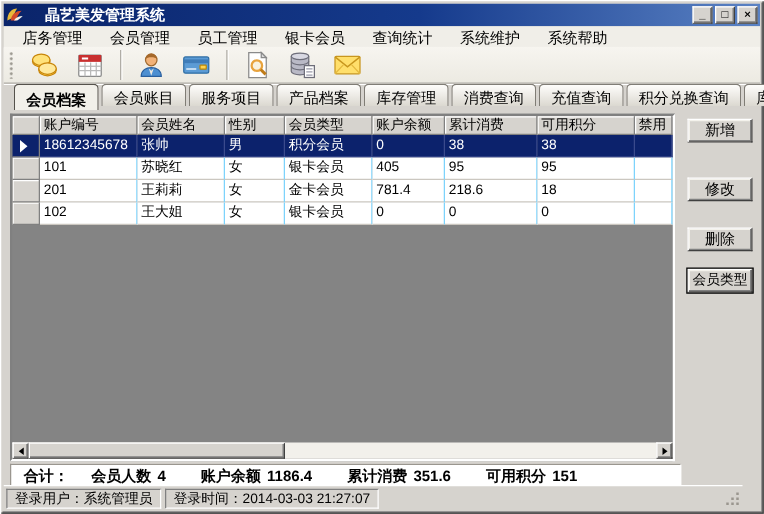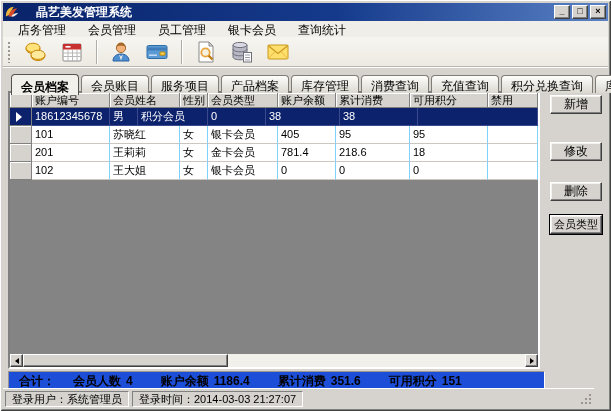--- a/index.html
+++ b/index.html
@@ -23,41 +23,41 @@
 
   
   .toolbar { height:30px; background:linear-gradient(#f7f5f0,#eceae2);
     border-bottom:1px solid #b8b5ae; box-shadow:0 1px 0 #fff; display:flex; align-items:center; padding-left:4px; gap:6px; }
   .gripper { width:4px; height:22px; margin-right:4px;
     background-image:radial-gradient(#9a978f 1px, transparent 1.2px); background-size:4px 4px; }
   .tbtn { width:30px; height:26px; display:flex; align-items:center; justify-content:center; cursor:default; }
   .tsep { width:1px; height:24px; background:#b0ada6; box-shadow:1px 0 0 #fff; margin:0 3px; }
 
   
-  .tabstrip { height:22px; display:flex; align-items:center; padding:12px 8px 0 8px; position:relative; }
+  .tabstrip { height:22px; display:flex; align-items:flex-start; padding:0 8px 0 8px; position:relative; }
   .tab { height:18px; padding:2px 9px 0 9px; margin-right:2px; white-space:nowrap; font-size:12px;
     background:linear-gradient(#fefdfb,#dbd8d0); border:1px solid #807d76; border-bottom:none;
     border-radius:4px 4px 0 0; cursor:default; }
   .tab.active { height:21px; padding-top:4px; background:#f2f0ea; font-weight:bold; border-color:#55524c; position:relative; z-index:2; }
 
   
   .main { height:280px; display:flex; padding:2px 2px 0 5px; }
   .grid-panel { width:532px; border:2px solid; border-color:#808080 #fff #fff #808080;
     background:#848484; display:flex; flex-direction:column; }
   .grow { display:flex; }
   .hcell { background:#d6d3ce; border-right:1px solid #808080; border-bottom:1px solid #808080;
     box-shadow:inset 1px 1px 0 #fff; padding:0 3px; font-size:11px; height:15px; line-height:14px;
     white-space:nowrap; overflow:hidden; cursor:default; }
   .drow .cell { background:#fff; border-right:1px solid #7dd3fc; border-bottom:1px solid #cbc7c0;
     padding:0 3px; font-size:11px; height:18px; line-height:17px; white-space:nowrap; overflow:hidden; cursor:default; }
   .drow .rowhdr { background:#d6d3ce; border-right:1px solid #808080; border-bottom:1px solid #808080;
     box-shadow:inset 1px 1px 0 #fff; position:relative; }
   .drow.selected .cell { background:#0c226c; color:#fff; border-color:#3a4a8c; }
   .drow.selected .rowhdr { background:#0c226c; box-shadow:none; border-color:#808080; }
-  .c0{width:22px;flex:none} .c1{width:78px;flex:none} .c2{width:70px;flex:none} .c3{width:28px;flex:none}
+  .c0{width:22px;flex:none} .c1{width:78px;flex:none} .c2{width:70px;flex:none} .c3{width:48px;flex:none}
   .c4{width:70px;flex:none} .c5{width:58px;flex:none} .c6{width:74px;flex:none} .c7{width:78px;flex:none}
   .c8{flex:1; min-width:0;}
   .arrow-right { position:absolute; left:6px; top:4px; width:0; height:0;
     border-left:6px solid #fff; border-top:5px solid transparent; border-bottom:5px solid transparent; }
   .filler { flex:1; background:#848484; }
   .hscroll { height:13px; display:flex; background:#f2f0eb; }
   .sb-btn { width:13px; height:13px; background:#d6d3ce; border:1px solid; border-color:#fff #404040 #404040 #fff;
     box-shadow:inset -1px -1px 0 #808080; display:flex; align-items:center; justify-content:center; cursor:default; }
   .tri-l { width:0;height:0;border-right:4px solid #000;border-top:3px solid transparent;border-bottom:3px solid transparent; }
   .tri-r { width:0;height:0;border-left:4px solid #000;border-top:3px solid transparent;border-bottom:3px solid transparent; }
@@ -67,21 +67,21 @@
   
   .side-panel { flex:1; position:relative; }
   .btn { position:absolute; left:10px; width:52px; height:19px; background:#d6d3ce;
     border:1px solid; border-color:#fff #404040 #404040 #fff;
     box-shadow:inset -1px -1px 0 #808080, inset 1px 1px 0 #f4f2ec;
     font-size:12px; text-align:center; line-height:17px; white-space:nowrap; overflow:hidden; cursor:default; }
   .btn-add{top:4px} .btn-edit{top:51px} .btn-del{top:91px}
   .btn-type{top:124px; outline:1px solid #000; font-size:11px;}
 
   
-  .summarybar { height:20px; width:537px; margin:2px 12px 0 5px; background:#1d4ed8;
+  .summarybar { height:20px; width:537px; margin:2px 12px 0 5px; background:#ffffff;
     border:1px solid; border-color:#9a968f #fff #fff #9a968f;
     display:flex; align-items:center; font-weight:bold; font-size:12px; padding-left:10px; white-space:nowrap;text-align:right; }
   .sum-label { margin-right:18px; }
   .sum-item { margin-right:28px; }
   .sum-item .v { margin-left:5px; font-weight:bold; }
 
   
   .statusbar { position:absolute; left:3px; right:17px; bottom:3px; height:20px; background:#d6d3ce;
     border-top:1px solid #fff; display:flex; align-items:center; gap:3px; padding:0 2px; }
   .status-panel { height:16px; border:1px solid; border-color:#808080 #fff #fff #808080;
@@ -108,20 +108,22 @@
       <span class="win-btn">×</span>
     </span>
   </div>
 
   <div class="menubar">
     <span class="menu-item">店务管理</span>
     <span class="menu-item">会员管理</span>
     <span class="menu-item">员工管理</span>
     <span class="menu-item">银卡会员</span>
     <span class="menu-item">查询统计</span>
+    <span class="menu-item">系统维护</span>
+    <span class="menu-item">系统帮助</span>
   </div>
 
   <div class="toolbar">
     <span class="gripper"></span>
 
     <span class="tbtn">
       <svg width="24" height="24" viewBox="0 0 24 24">
         <ellipse cx="9" cy="9" rx="7" ry="4.6" fill="#ffd34d" stroke="#c8860a"></ellipse>
         <ellipse cx="9" cy="7.8" rx="7" ry="4.6" fill="#ffe27a" stroke="#c8860a"></ellipse>
         <ellipse cx="14" cy="16" rx="7" ry="4.6" fill="#ffd34d" stroke="#c8860a"></ellipse>
@@ -219,20 +221,21 @@
         <span class="hcell c6">累计消费</span>
         <span class="hcell c7">可用积分</span>
         <span class="hcell c8">禁用</span>
       </div>
 
       <div class="grow drow selected">
         <span class="cell rowhdr c0">
             <span class="arrow-right"></span>
           </span>
         <span class="cell c1">18612345678</span>
+        <span class="cell c2">张帅</span>
         <span class="cell c3">男</span>
         <span class="cell c4">积分会员</span>
         <span class="cell c5">0</span>
         <span class="cell c6">38</span>
         <span class="cell c7">38</span>
         <span class="cell c8"></span>
       </div>
 
       <div class="grow drow">
         <span class="cell rowhdr c0"></span>

